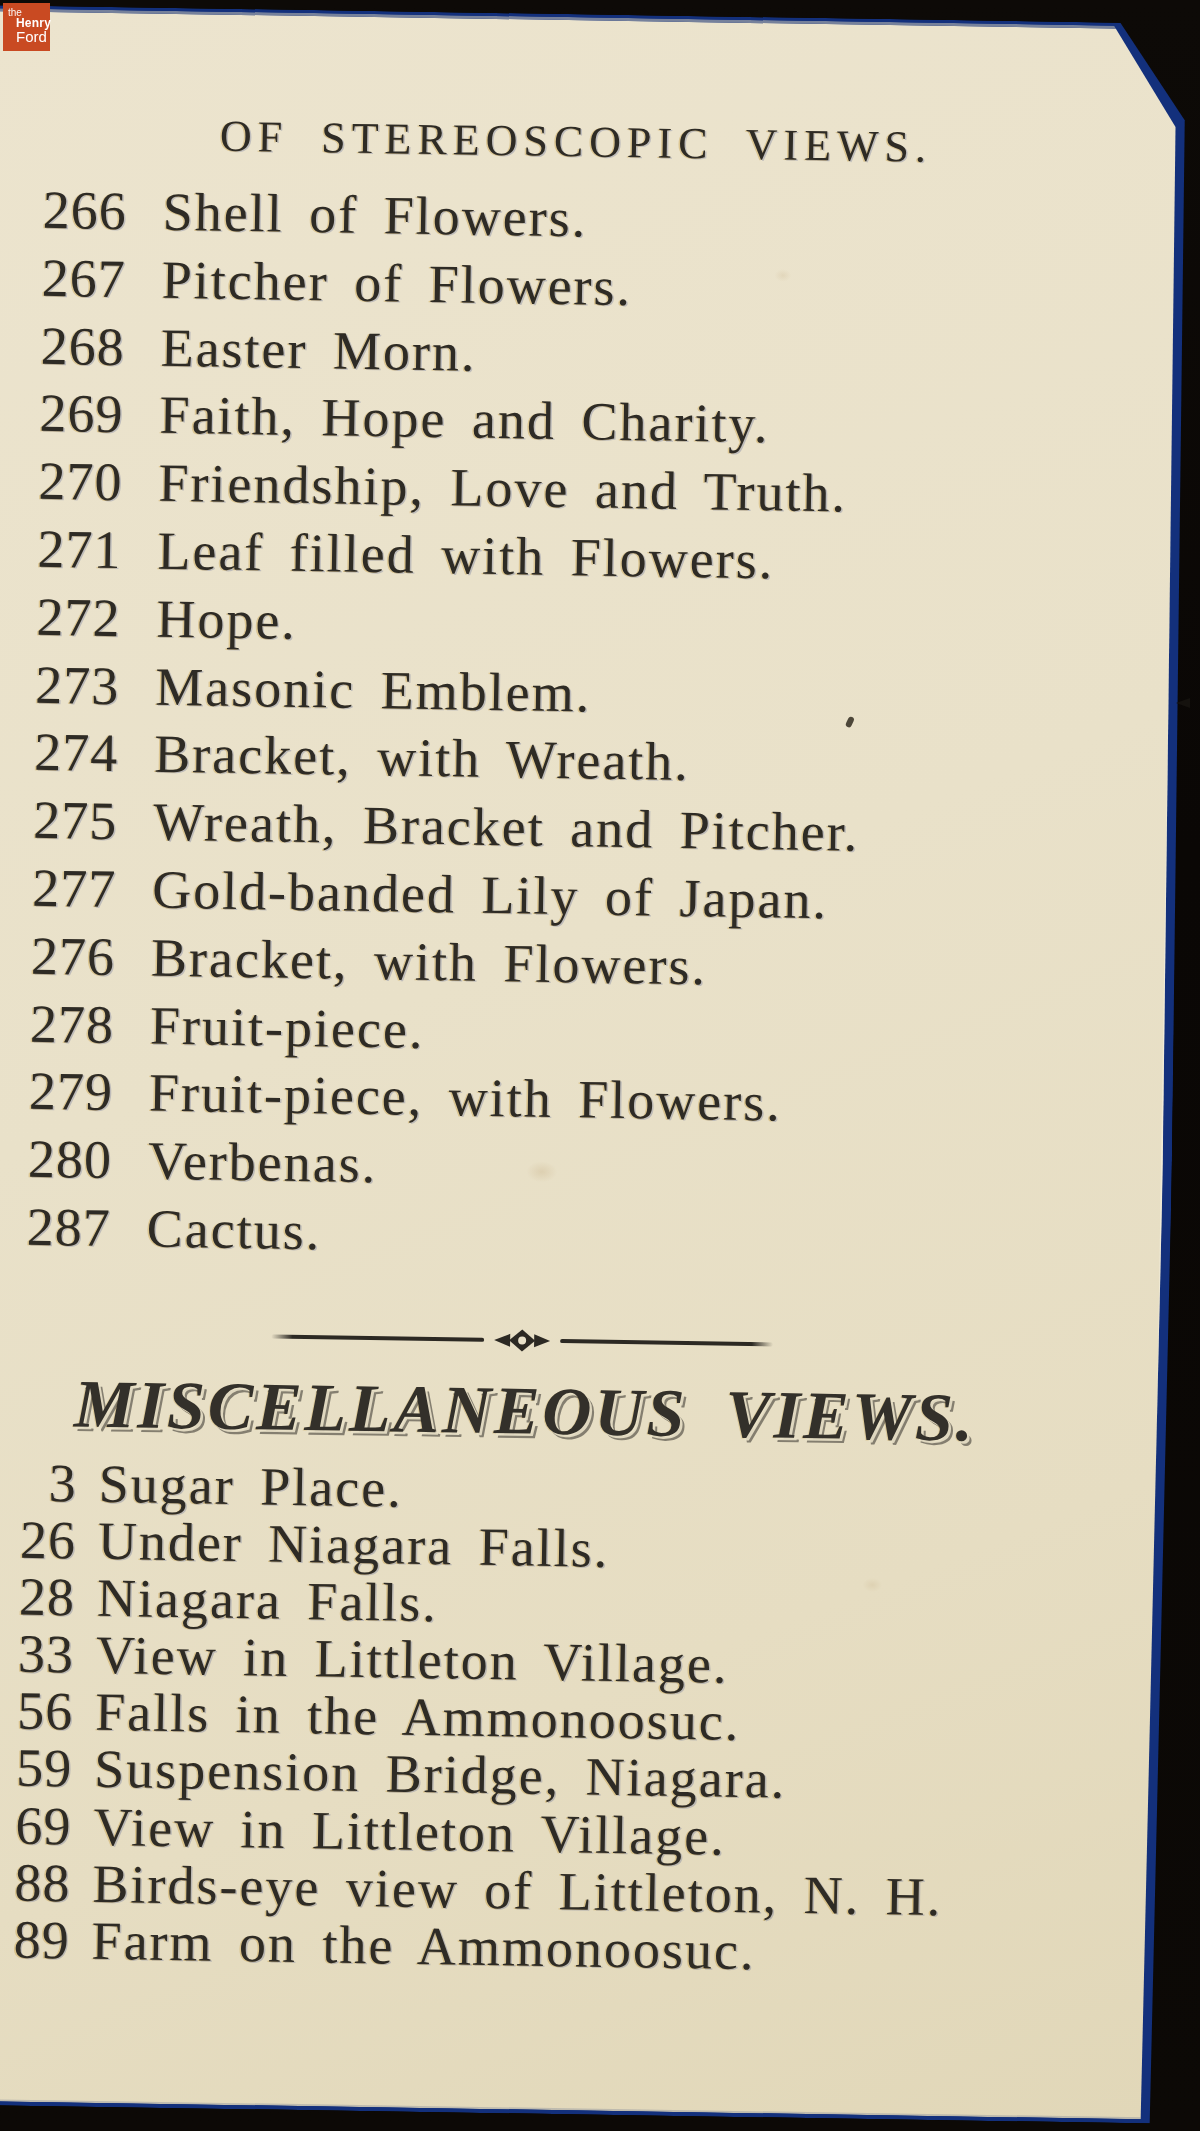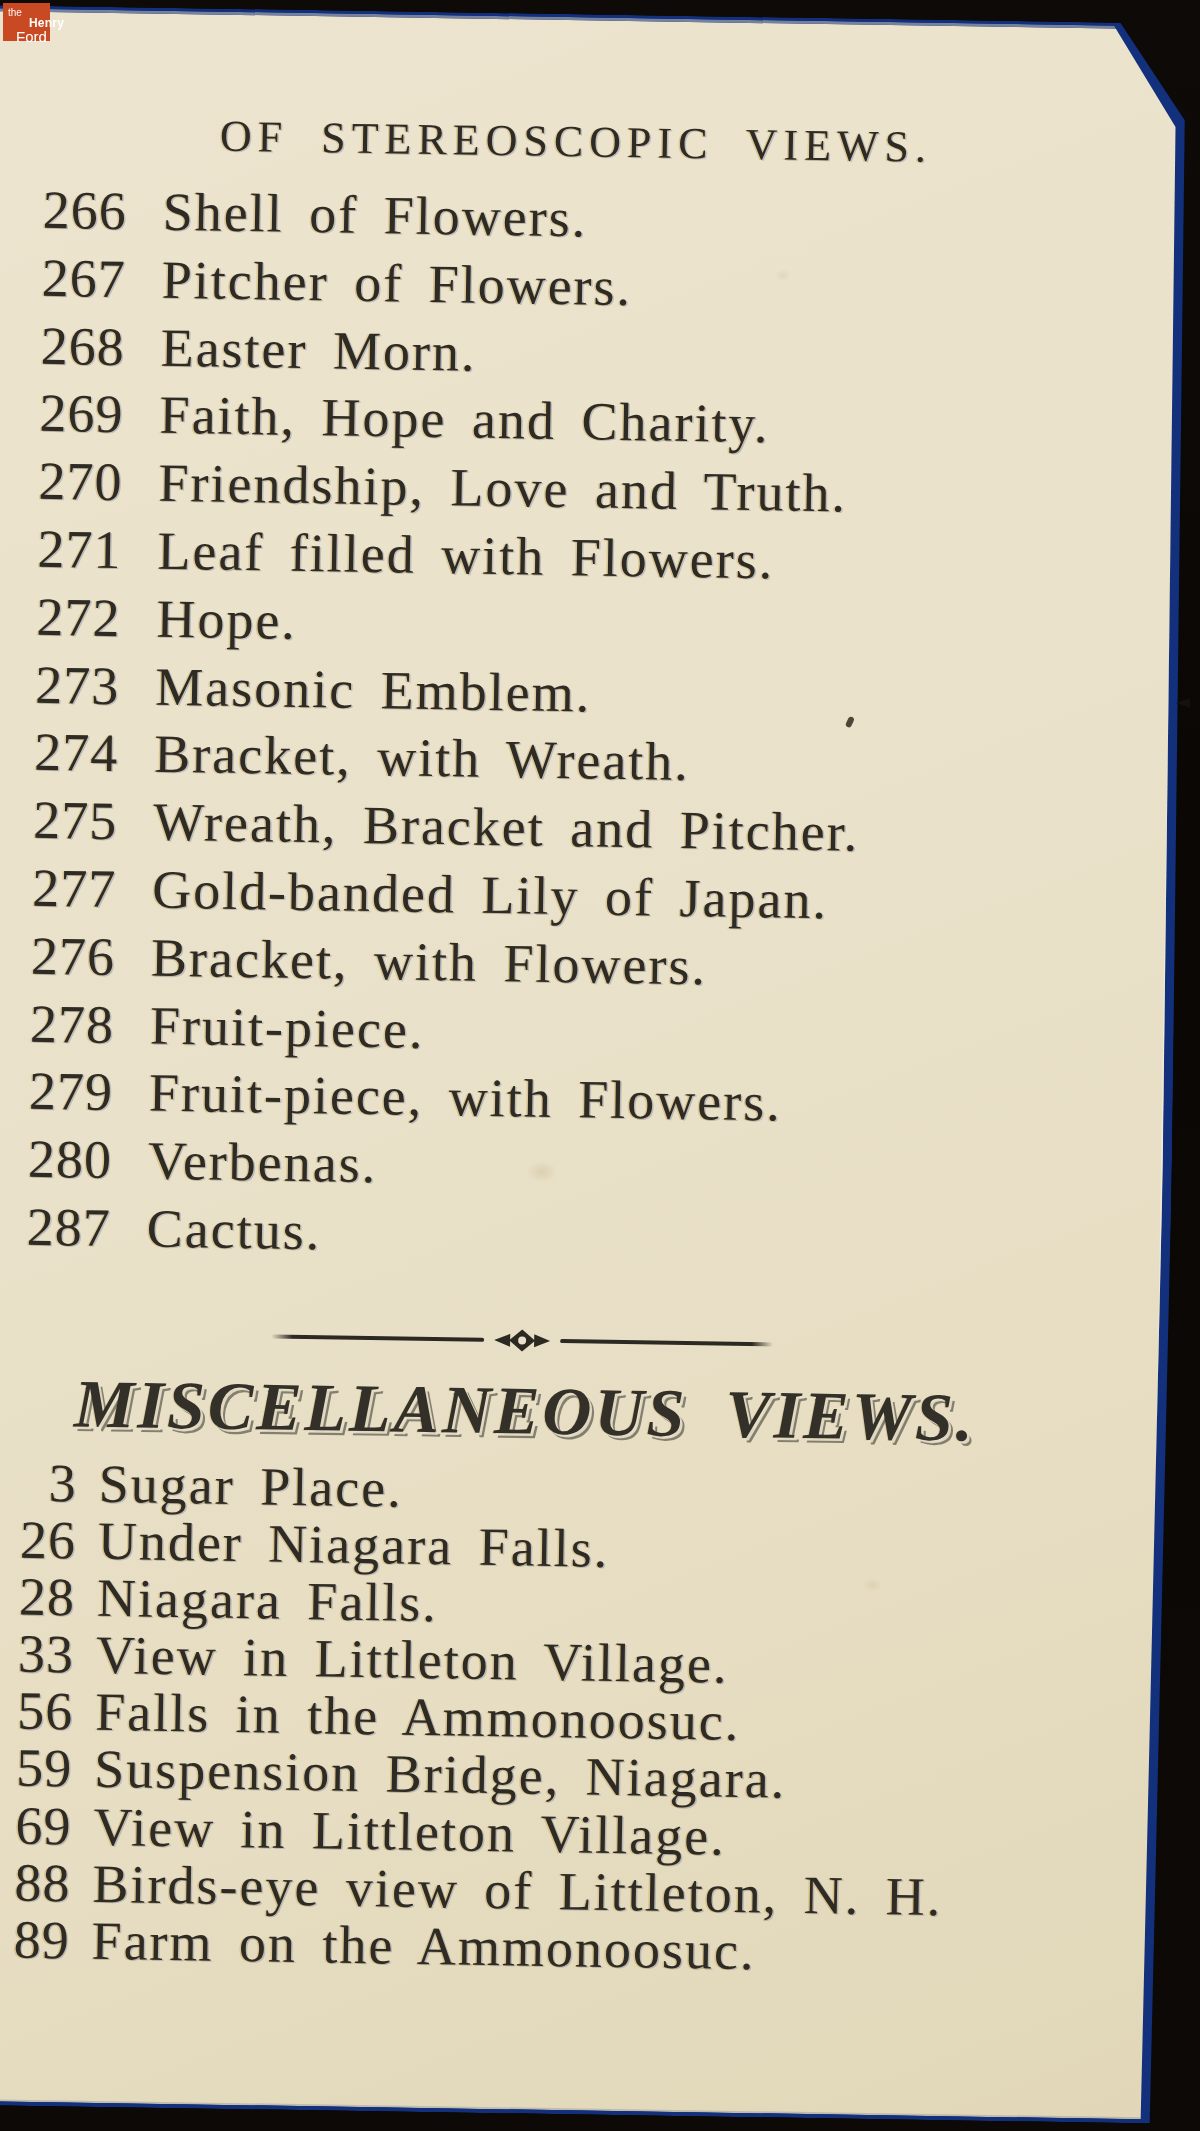--- a/index.html
+++ b/index.html
@@ -92,28 +92,28 @@
     border-radius: 3px; transform: rotate(24deg);
   }
   .edge-mark {
     position: absolute; left: 1176px; top: 698px;
     width: 14px; height: 10px; background: #15120e;
     clip-path: polygon(0 50%, 100% 0, 100% 100%);
   }
   
   .brand-logo {
     position: absolute; left: 3px; top: 3px;
-    width: 47px; height: 38px;
+    width: 47px; height: 48px;
     background: #c94a22;
     font-family: "Liberation Sans", sans-serif;
     color: #ffffff;
     z-index: 5;
   }
   .brand-the   { position: absolute; left: 5px;  top: 4px;  font-size: 10px; font-weight: normal; opacity: 0.95; }
-  .brand-henry { position: absolute; left: 26px; top: 13px; font-size: 12px; font-weight: bold; letter-spacing: 0.2px; }
+  .brand-henry { position: absolute; left: 13px; top: 13px; font-size: 12px; font-weight: bold; letter-spacing: 0.2px; }
   .brand-ford  { position: absolute; left: 13px; top: 25px; font-size: 15px; font-weight: normal; }
 </style>
 </head>
 <body>
 
 <div class="stage">
 
   <div class="page-edge"></div>
 
   <div class="page">

